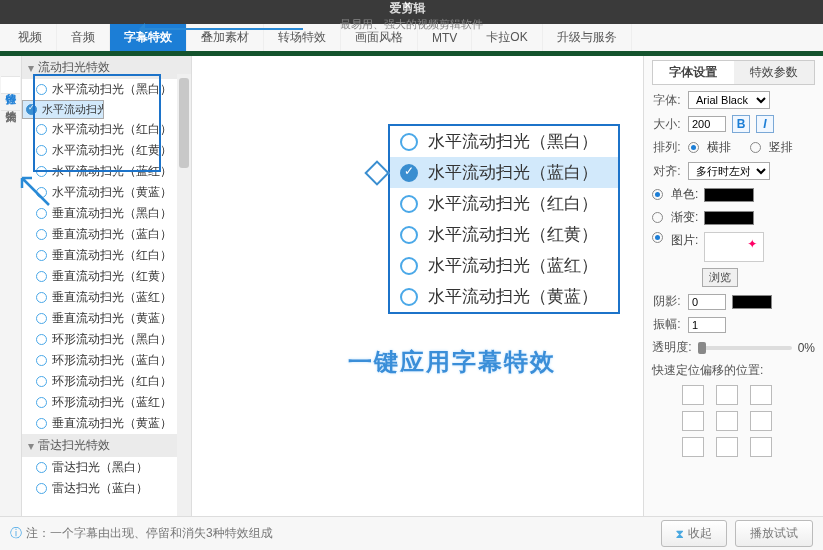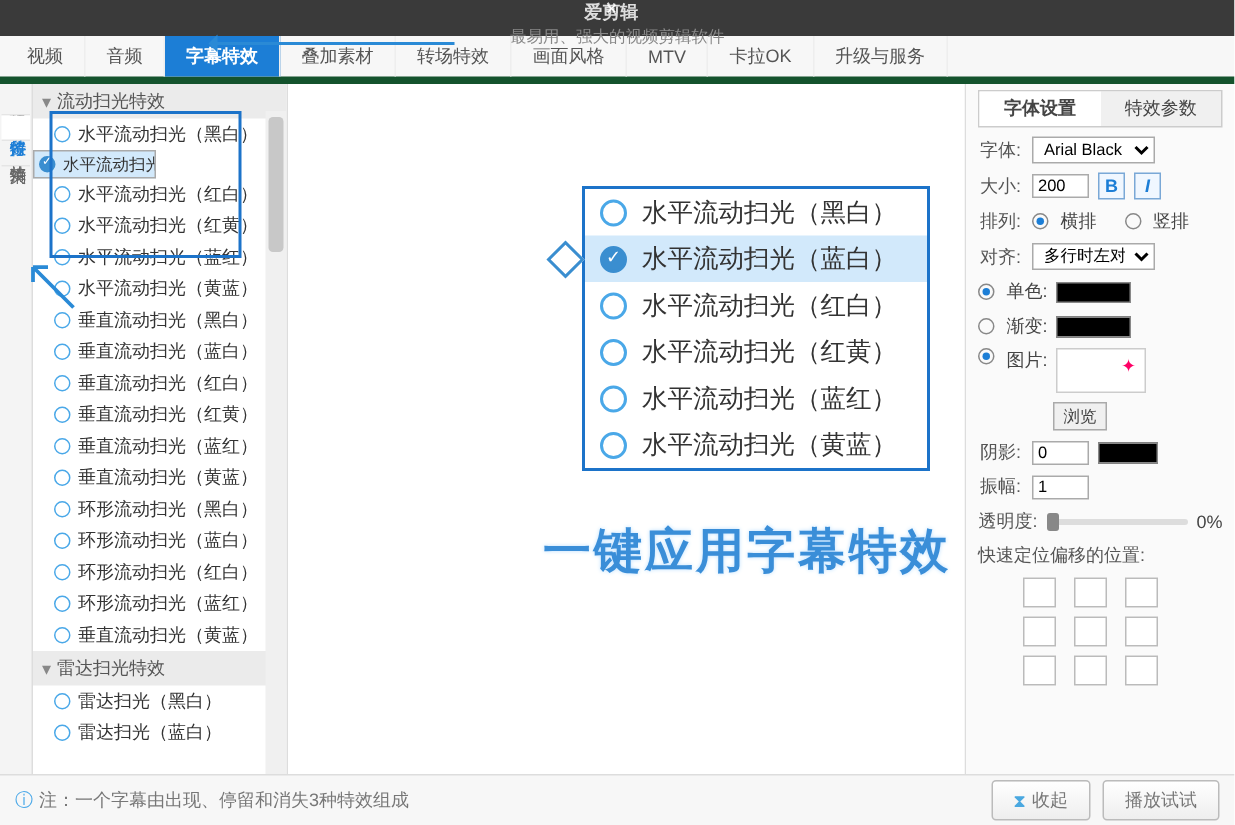--- a/index.html
+++ b/index.html
@@ -33,21 +33,21 @@
 .listcol .scroll .thumb { position: absolute; left: 2px; right: 2px; top: 4px; height: 90px; background: #c8c8c8; border-radius: 3px; }
 
 .center { flex: 1; position: relative; background: #fff; }
 .hlbox { position: absolute; border: 2px solid #1c73c9; }
 .annot-list { left: 196px; top: 68px; width: 232px; }
 .annot-list .arow { display: flex; align-items: center; padding: 4px 10px; font-size: 17px; color: #333; }
 .annot-list .arow .acirc { width: 18px; height: 18px; border: 2px solid #4aa8e8; border-radius: 50%; margin-right: 10px; position: relative; }
 .annot-list .arow.asel { background: #d2e9fb; }
 .annot-list .arow.asel .acirc { background: #3a8ed0; border-color: #3a8ed0; }
 .annot-list .arow.asel .acirc:after { content: "✓"; color: #fff; font-size: 12px; position: absolute; left: 2px; top: -2px; }
-.caption { position: absolute; left: 170px; top: 290px; font-size: 32px; color: #3a8ed8; font-weight: bold; letter-spacing: 2px; text-shadow: 0 0 3px #bde0ff; }
+.caption { position: absolute; left: 156px; top: 290px; font-size: 24px; color: #3a8ed8; font-weight: bold; letter-spacing: 2px; text-shadow: 0 0 3px #bde0ff; }
 .arrow-h { position: absolute; top: 28px; right: 520px; width: 160px; height: 2px; background: #2a8ad6; }
 .arrow-h:after { content: ""; position: absolute; left: -10px; top: -5px; border: 6px solid transparent; border-right-color: #2a8ad6; }
 .arrow-d { position: absolute; left: 14px; top: 170px; width: 40px; height: 40px; }
 .arrow-d svg { width: 40px; height: 40px; }
 .diamond { position: absolute; left: 176px; top: 108px; width: 18px; height: 18px; border: 2px solid #3a8ed0; transform: rotate(45deg); background: #fff; }
 
 .rightpane { width: 180px; border-left: 1px solid #ddd; background: #fafafa; padding: 4px 8px; display: flex; flex-direction: column; gap: 6px; font-size: 12px; color: #444; overflow: hidden; }
 .rtabs { display: flex; border: 1px solid #ccc; }
 .rtabs .rt { flex: 1; text-align: center; padding: 3px 0; cursor: pointer; background: #f0f0f0; }
 .rtabs .rt.active { background: #fff; font-weight: bold; }

